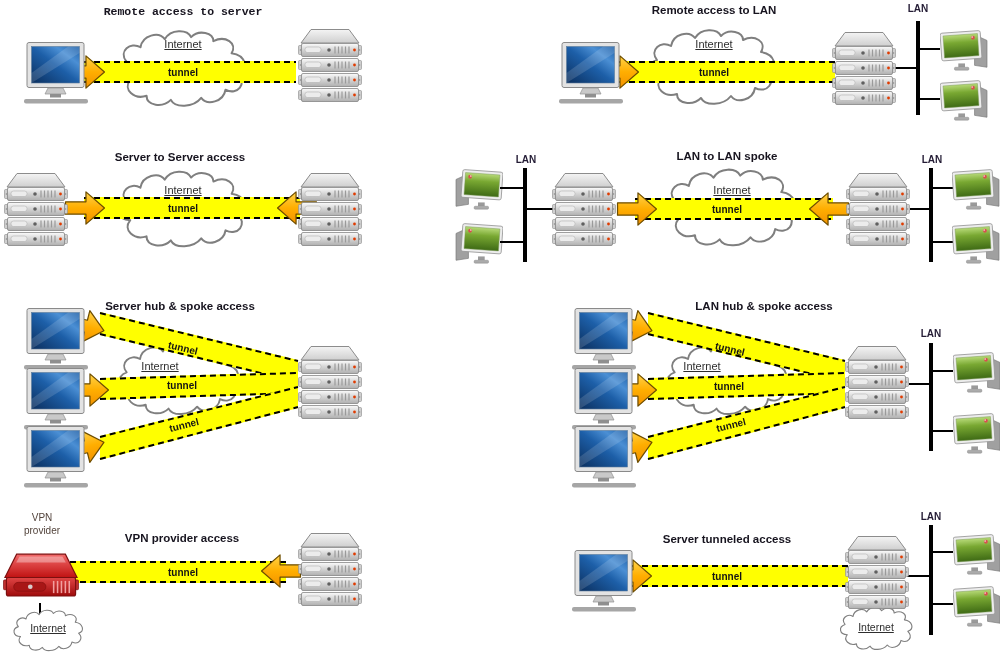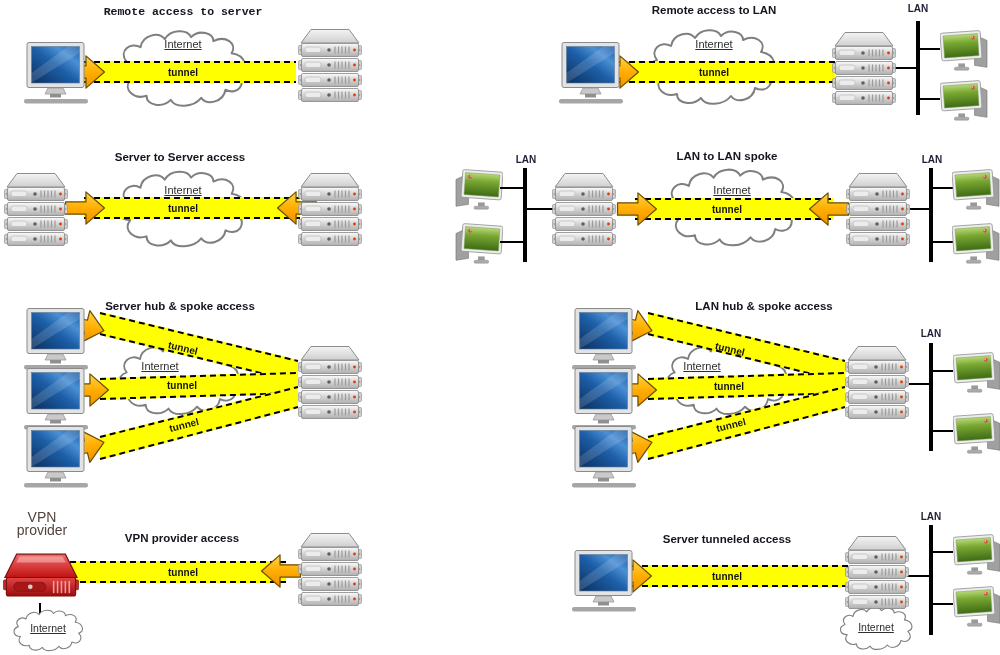--- a/index.html
+++ b/index.html
@@ -7,21 +7,21 @@
           font-family:"Liberation Sans",sans-serif;}
   .panel{position:absolute;}
   .icon{position:absolute;display:block;}
   .title{position:absolute;transform:translateX(-50%);font-weight:bold;font-size:11.5px;
          color:#17141f;white-space:nowrap;}
   .net-label{position:absolute;transform:translate(-50%,-50%);font-size:11px;color:#2e2e2e;white-space:nowrap;text-decoration:underline;}
   .tunnel-label{position:absolute;transform:translate(-50%,-50%);font-size:10px;font-weight:bold;
                 color:#141414;white-space:nowrap;}
   .lan-label{position:absolute;transform:translateX(-50%);font-size:10px;font-weight:bold;
              color:#241c35;white-space:nowrap;}
-  .provider-label{position:absolute;transform:translateX(-50%);font-size:14px;color:#53443c;
+  .provider-label{position:absolute;transform:translateX(-50%);font-size:10px;color:#53443c;
                   text-align:center;white-space:pre-line;line-height:13px;}
   .tunnel{position:absolute;height:22px;background:#ffff00;box-sizing:border-box;}
   .tunnel::before,.tunnel::after{content:"";position:absolute;left:0;right:0;height:2px;
       background:repeating-linear-gradient(90deg,#000 0 6px,transparent 6px 10px);}
   .tunnel::before{top:0;}
   .tunnel::after{bottom:0;}
   .lan-bar{position:absolute;width:4px;background:#000;}
   .hlink{position:absolute;height:2px;background:#000;}
   .vlink{position:absolute;width:2px;background:#000;}
   .hub-svg{position:absolute;left:0;top:0;}

